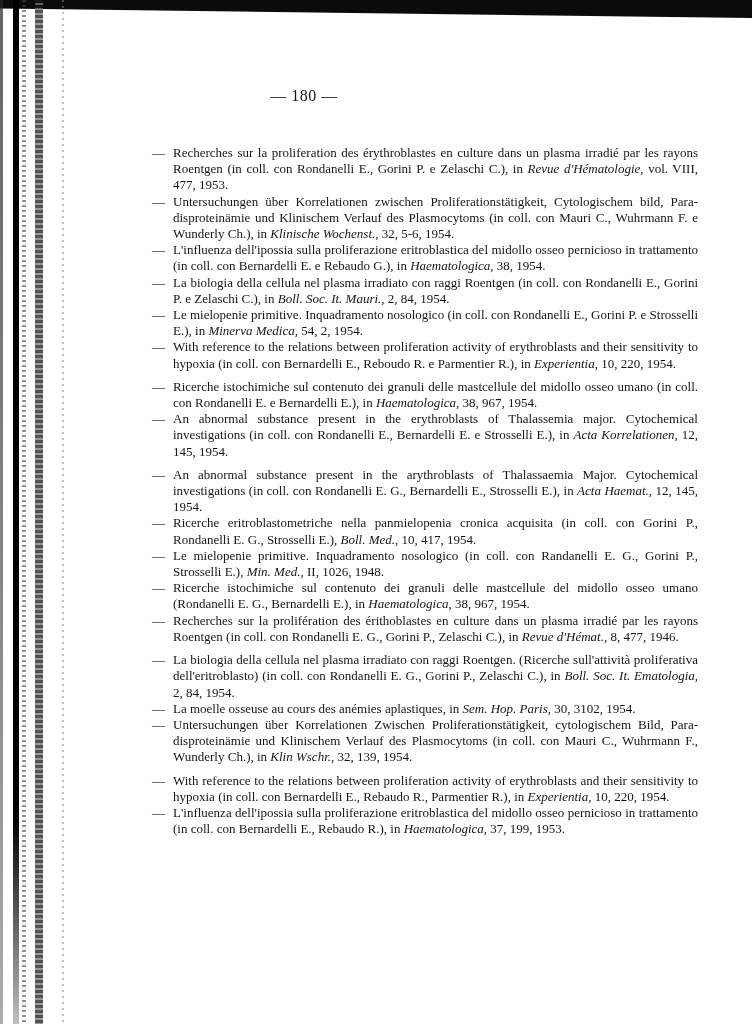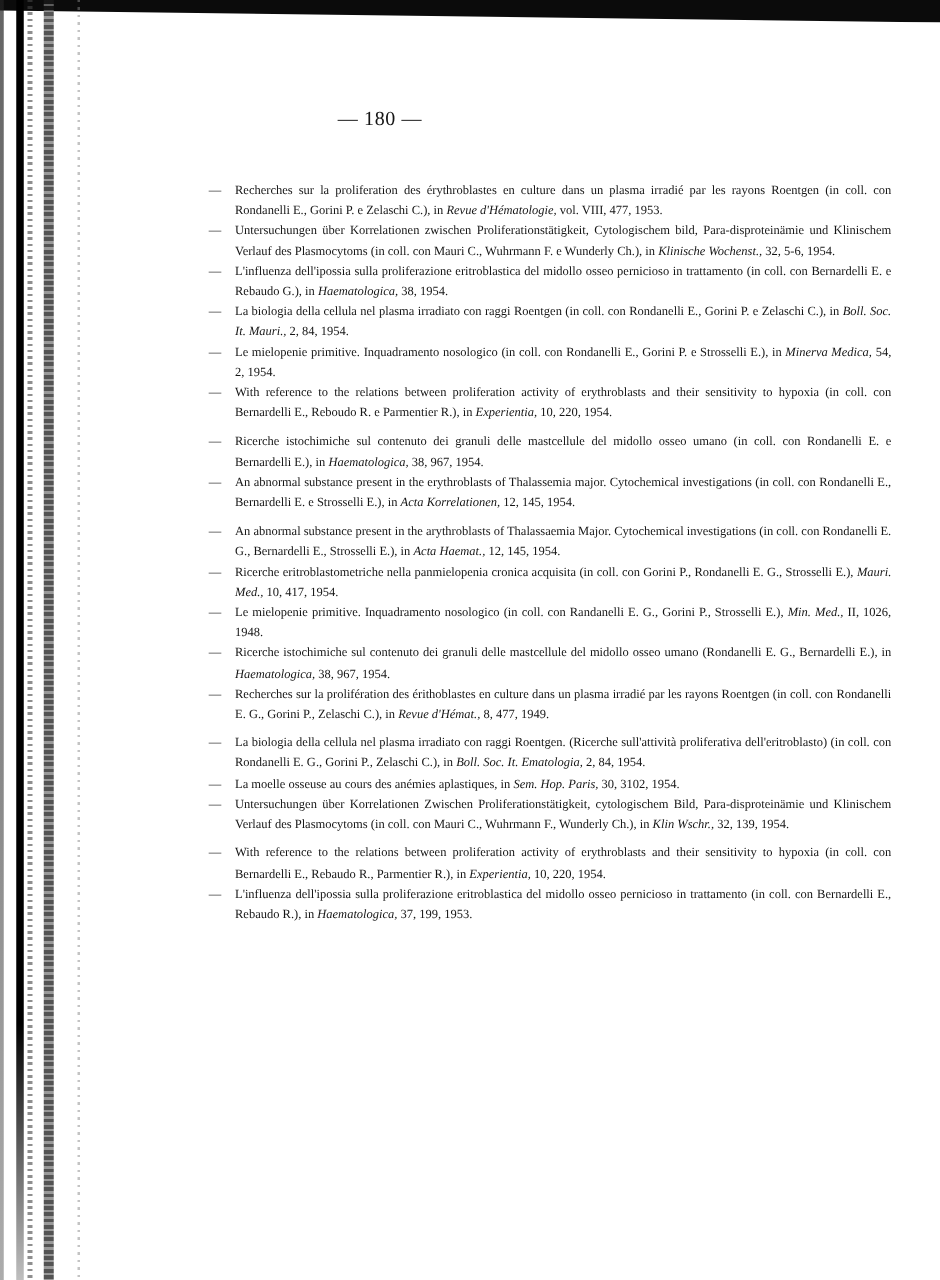--- a/index.html
+++ b/index.html
@@ -22,22 +22,22 @@
     .s2 { left: 13px; width: 6px; background: linear-gradient(#000 0%, #000 80%, rgba(0,0,0,.25) 100%); }
     .s3 { left: 22px; width: 4px; background: repeating-linear-gradient(#444 0 2px, transparent 2px 5px); opacity:.6; }
     .s4 { left: 35px; width: 8px; background: repeating-linear-gradient(#1a1a1a 0 3px, #777 3px 5px); opacity: .75; }
     .s5 { left: 62px; width: 2px; background: repeating-linear-gradient(#888 0 2px, transparent 2px 6px); opacity:.5; }
 
     .page-number {
       position: absolute; top: 87px; left: 0; width: 608px; text-align: center;
       font-size: 16px; letter-spacing: .5px;
     }
     .entries {
-      position: absolute; left: 167px; top: 145px; width: 546px;
-      font-size: 10px; line-height: 16.2px; text-align: justify;
+      position: absolute; left: 152px; top: 145px; width: 546px;
+      font-size: 13px; line-height: 16.2px; text-align: justify;
     }
     .entry {
       padding-left: 21px; text-indent: -21px; margin-bottom: 0;
     }
     .entry.gap { margin-top: 7px; }
     .dash { display: inline-block; width: 21px; text-indent: 0; }
     .journal { font-style: italic; }
   </style>
 </head>
 <body>
@@ -56,22 +56,22 @@
 <div class="entries" id="entries">
     <div class="entry"><span class="dash">—</span><span>Recherches sur la proliferation des érythroblastes en culture dans un plasma irradié par les rayons Roentgen (in coll. con Rondanelli E., Gorini P. e Zelaschi C.), in </span><span class="journal">Revue d'Hématologie,</span><span> vol. VIII, 477, 1953.</span></div>
     <div class="entry"><span class="dash">—</span><span>Untersuchungen über Korrelationen zwischen Proliferationstätigkeit, Cytologischem bild, Para-disproteinämie und Klinischem Verlauf des Plasmocytoms (in coll. con Mauri C., Wuhrmann F. e Wunderly Ch.), in </span><span class="journal">Klinische Wochenst.,</span><span> 32, 5-6, 1954.</span></div>
     <div class="entry"><span class="dash">—</span><span>L'influenza dell'ipossia sulla proliferazione eritroblastica del midollo osseo pernicioso in trattamento (in coll. con Bernardelli E. e Rebaudo G.), in </span><span class="journal">Haematologica,</span><span> 38, 1954.</span></div>
     <div class="entry"><span class="dash">—</span><span>La biologia della cellula nel plasma irradiato con raggi Roentgen (in coll. con Rondanelli E., Gorini P. e Zelaschi C.), in </span><span class="journal">Boll. Soc. It. Mauri.,</span><span> 2, 84, 1954.</span></div>
     <div class="entry"><span class="dash">—</span><span>Le mielopenie primitive. Inquadramento nosologico (in coll. con Rondanelli E., Gorini P. e Strosselli E.), in </span><span class="journal">Minerva Medica,</span><span> 54, 2, 1954.</span></div>
     <div class="entry"><span class="dash">—</span><span>With reference to the relations between proliferation activity of erythroblasts and their sensitivity to hypoxia (in coll. con Bernardelli E., Reboudo R. e Parmentier R.), in </span><span class="journal">Experientia,</span><span> 10, 220, 1954.</span></div>
     <div class="entry gap"><span class="dash">—</span><span>Ricerche istochimiche sul contenuto dei granuli delle mastcellule del midollo osseo umano (in coll. con Rondanelli E. e Bernardelli E.), in </span><span class="journal">Haematologica,</span><span> 38, 967, 1954.</span></div>
     <div class="entry"><span class="dash">—</span><span>An abnormal substance present in the erythroblasts of Thalassemia major. Cytochemical investigations (in coll. con Rondanelli E., Bernardelli E. e Strosselli E.), in </span><span class="journal">Acta Korrelationen,</span><span> 12, 145, 1954.</span></div>
     <div class="entry gap"><span class="dash">—</span><span>An abnormal substance present in the arythroblasts of Thalassaemia Major. Cytochemical investigations (in coll. con Rondanelli E. G., Bernardelli E., Strosselli E.), in </span><span class="journal">Acta Haemat.,</span><span> 12, 145, 1954.</span></div>
-    <div class="entry"><span class="dash">—</span><span>Ricerche eritroblastometriche nella panmielopenia cronica acquisita (in coll. con Gorini P., Rondanelli E. G., Strosselli E.), </span><span class="journal">Mauri. Med.,</span><span> 10, 417, 1954.</span></div>
+    <div class="entry"><span class="dash">—</span><span>Ricerche eritroblastometriche nella panmielopenia cronica acquisita (in coll. con Gorini P., Rondanelli E. G., Strosselli E.), </span><span class="journal">Boll. Med.,</span><span> 10, 417, 1954.</span></div>
     <div class="entry"><span class="dash">—</span><span>Le mielopenie primitive. Inquadramento nosologico (in coll. con Randanelli E. G., Gorini P., Strosselli E.), </span><span class="journal">Min. Med.,</span><span> II, 1026, 1948.</span></div>
     <div class="entry"><span class="dash">—</span><span>Ricerche istochimiche sul contenuto dei granuli delle mastcellule del midollo osseo umano (Rondanelli E. G., Bernardelli E.), in </span><span class="journal">Haematologica,</span><span> 38, 967, 1954.</span></div>
-    <div class="entry"><span class="dash">—</span><span>Recherches sur la prolifération des érithoblastes en culture dans un plasma irradié par les rayons Roentgen (in coll. con Rondanelli E. G., Gorini P., Zelaschi C.), in </span><span class="journal">Revue d'Hémat.,</span><span> 8, 477, 1949.</span></div>
+    <div class="entry"><span class="dash">—</span><span>Recherches sur la prolifération des érithoblastes en culture dans un plasma irradié par les rayons Roentgen (in coll. con Rondanelli E. G., Gorini P., Zelaschi C.), in </span><span class="journal">Revue d'Hémat.,</span><span> 8, 477, 1946.</span></div>
     <div class="entry gap"><span class="dash">—</span><span>La biologia della cellula nel plasma irradiato con raggi Roentgen. (Ricerche sull'attività proliferativa dell'eritroblasto) (in coll. con Rondanelli E. G., Gorini P., Zelaschi C.), in </span><span class="journal">Boll. Soc. It. Ematologia,</span><span> 2, 84, 1954.</span></div>
     <div class="entry"><span class="dash">—</span><span>La moelle osseuse au cours des anémies aplastiques, in </span><span class="journal">Sem. Hop. Paris,</span><span> 30, 3102, 1954.</span></div>
     <div class="entry"><span class="dash">—</span><span>Untersuchungen über Korrelationen Zwischen Proliferationstätigkeit, cytologischem Bild, Para-disproteinämie und Klinischem Verlauf des Plasmocytoms (in coll. con Mauri C., Wuhrmann F., Wunderly Ch.), in </span><span class="journal">Klin Wschr.,</span><span> 32, 139, 1954.</span></div>
     <div class="entry gap"><span class="dash">—</span><span>With reference to the relations between proliferation activity of erythroblasts and their sensitivity to hypoxia (in coll. con Bernardelli E., Rebaudo R., Parmentier R.), in </span><span class="journal">Experientia,</span><span> 10, 220, 1954.</span></div>
     <div class="entry"><span class="dash">—</span><span>L'influenza dell'ipossia sulla proliferazione eritroblastica del midollo osseo pernicioso in trattamento (in coll. con Bernardelli E., Rebaudo R.), in </span><span class="journal">Haematologica,</span><span> 37, 199, 1953.</span></div>
   </div>
 
 </body></html>

